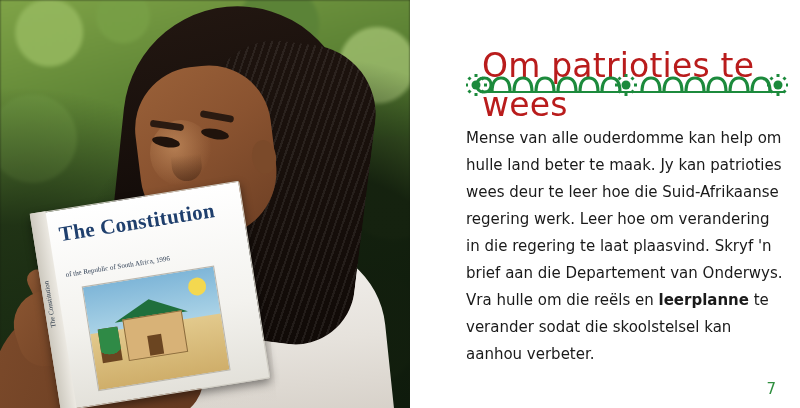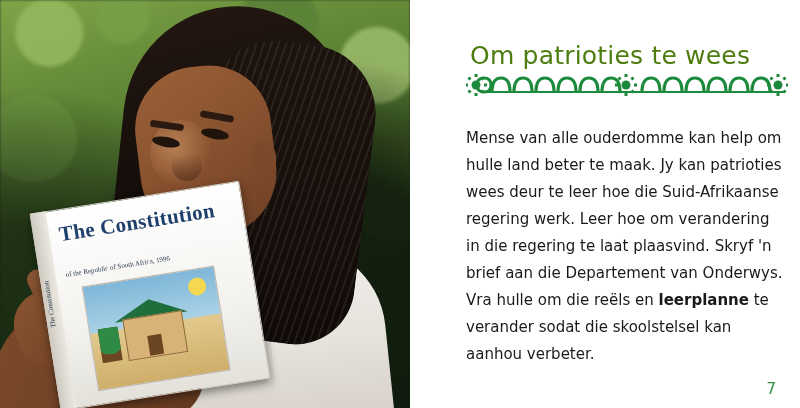--- a/index.html
+++ b/index.html
@@ -332,24 +332,24 @@
   
   .text-panel {
     position: relative;
     width: 390px;
     height: 408px;
     background: #ffffff;
     padding: 0;
   }
   .heading {
     position: absolute;
-    left: 60px;
+    left: 72px;
     top: 24px;
-    font-size: 25px;
-    color: #4d7c0f;
+    font-size: 33px;
+    color: #b91c1c;
     font-family: "DejaVu Sans", sans-serif;
     font-weight: 400;
     letter-spacing: 0.2px;
   }
   .divider {
     position: absolute;
     left: 56px;
     top: 72px;
     width: 322px;
     height: 26px;

